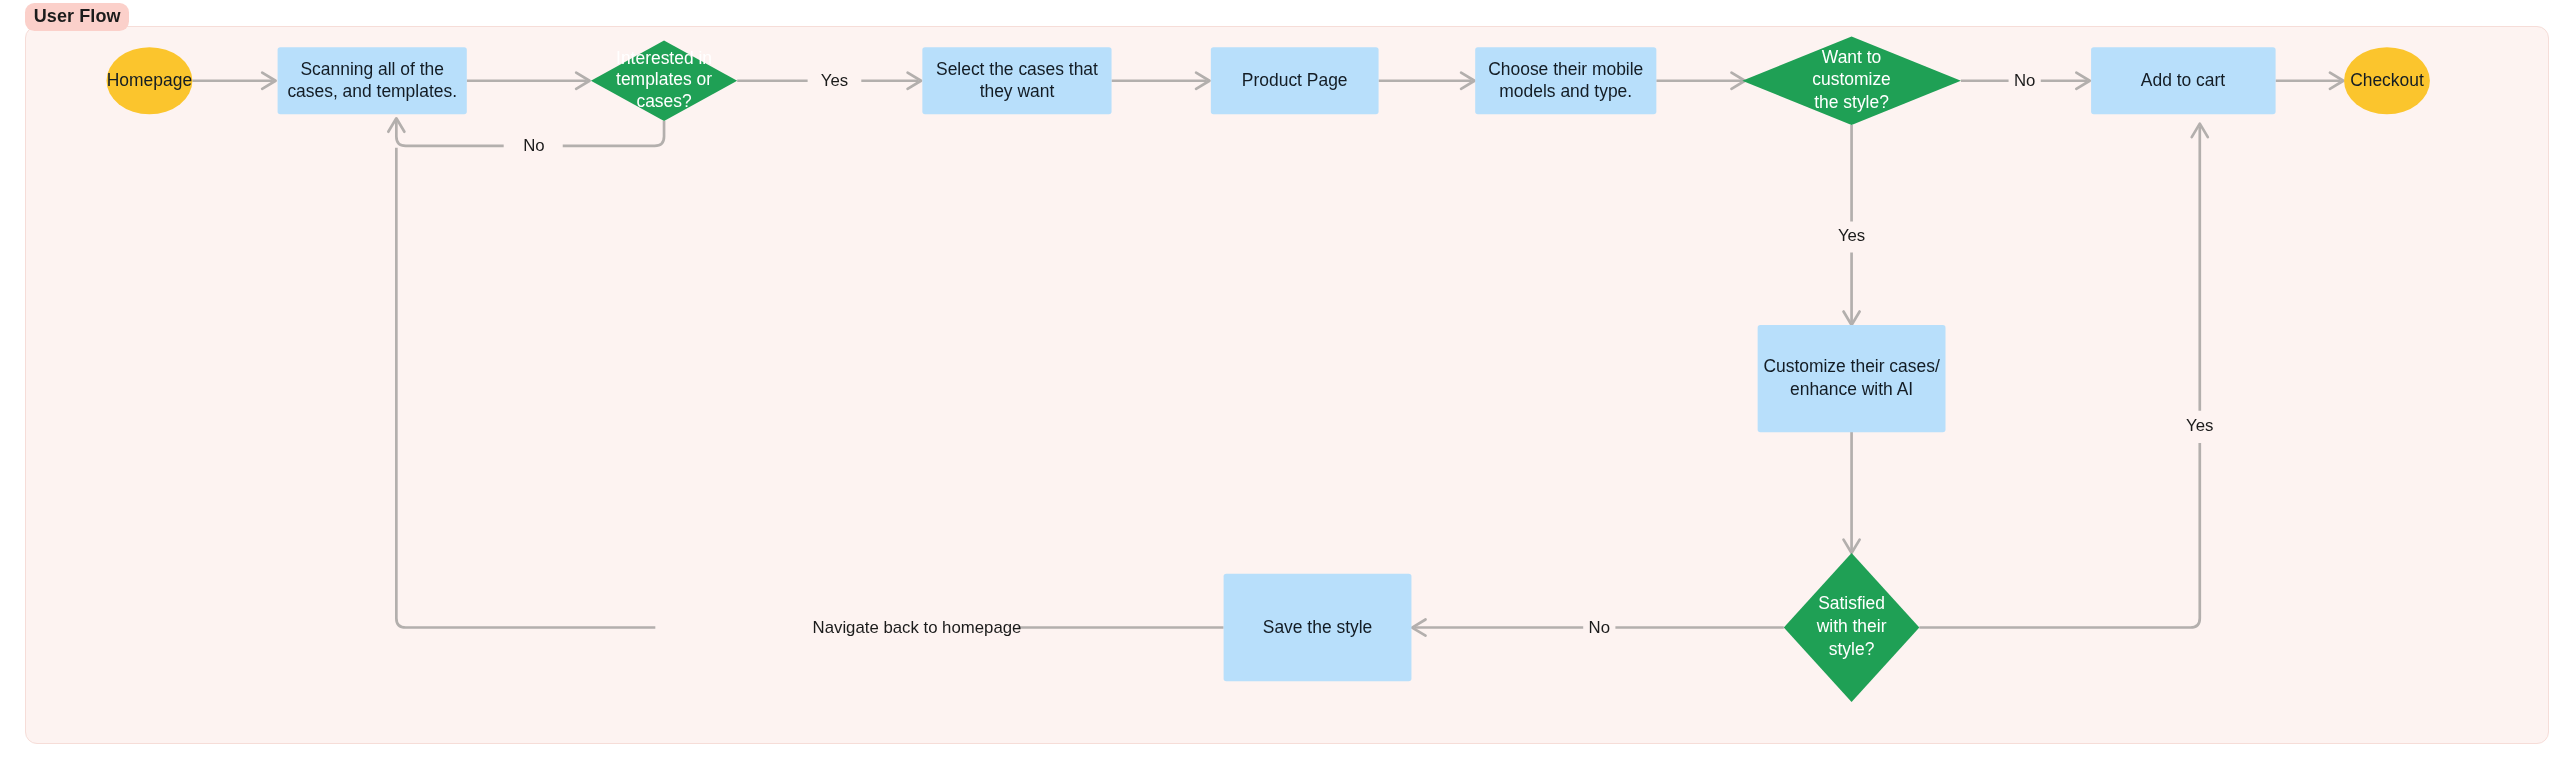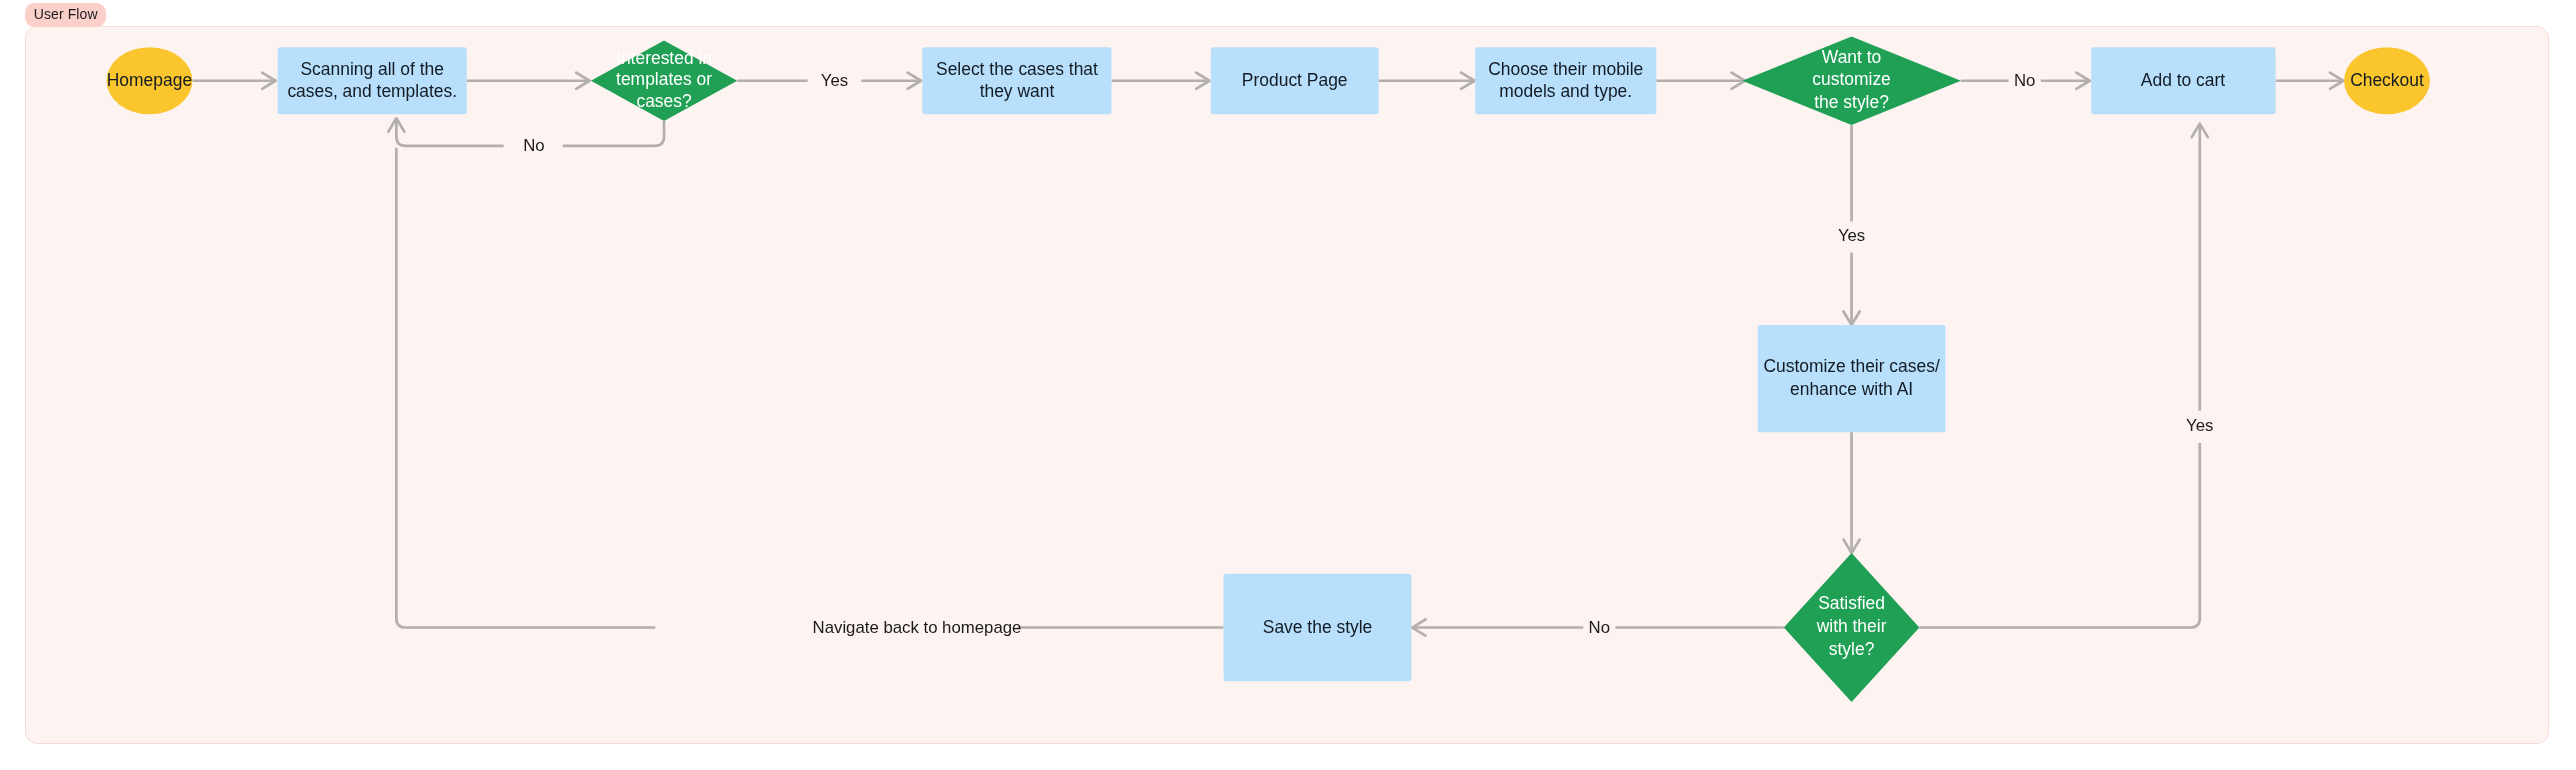--- a/index.html
+++ b/index.html
@@ -16,22 +16,22 @@
     width: 2576px;
     height: 771px;
     background: #ffffff;
   }
   #flow-badge {
     position: absolute;
     left: 25px;
     top: 2.7px;
     background: #fbd0ca;
     color: #1c1c1c;
-    font-size: 14px;
-    font-weight: 400;
+    font-size: 18px;
+    font-weight: 700;
     line-height: 1;
     padding: 4.7px 8.7px 5.4px 8.7px;
     border-radius: 9.4px;
     white-space: nowrap;
     letter-spacing: 0.1px;
     z-index: 5;
     text-align: center;
   }
   #canvas-frame {
     position: absolute;

